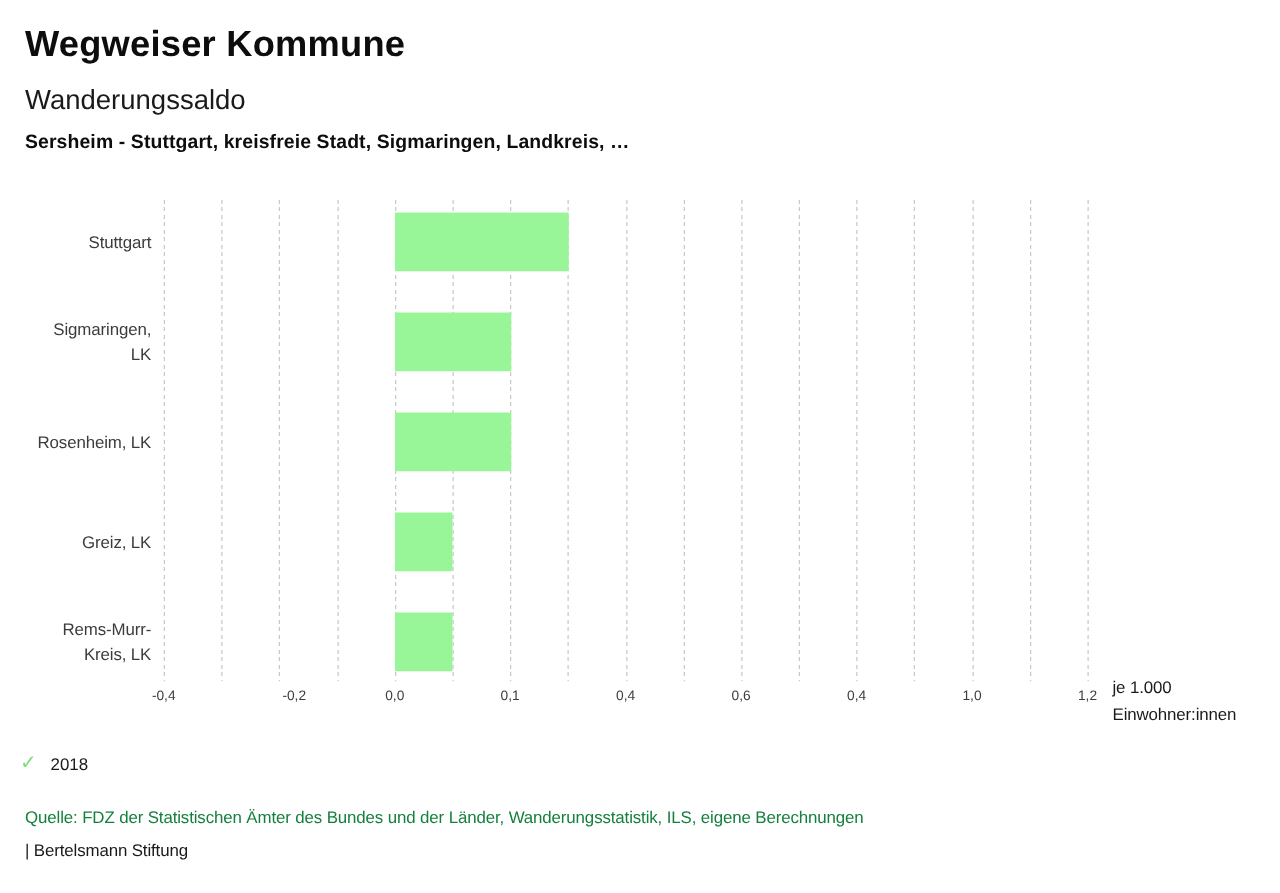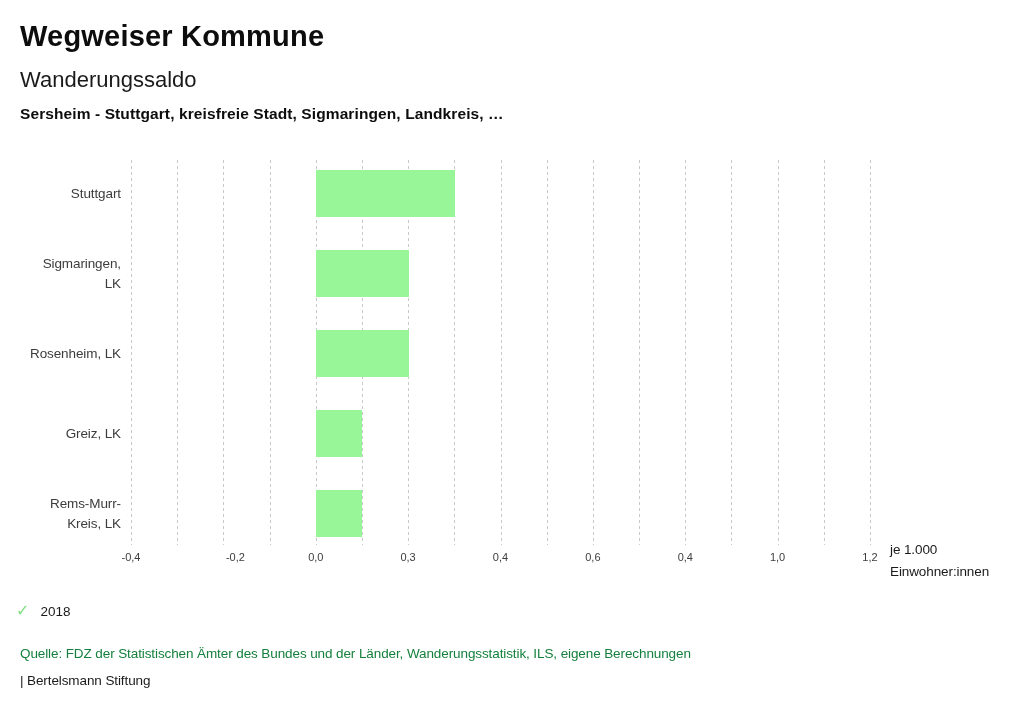--- a/index.html
+++ b/index.html
@@ -160,21 +160,21 @@
         </div>
         <div class="cat-label" style="top: 493.5px;">
           <div>Rems-Murr-</div>
           <div>Kreis, LK</div>
         </div>
       </div>
     <div id="tick-labels">
         <span class="tick-label" style="left: 127px;">-0,4</span>
         <span class="tick-label" style="left: 219.4px; margin-left: 12px;">-0,2</span>
         <span class="tick-label" style="left: 311.8px;">0,0</span>
-        <span class="tick-label" style="left: 404.1px;">0,3</span>
+        <span class="tick-label" style="left: 404.1px;">0,1</span>
         <span class="tick-label" style="left: 496.5px;">0,4</span>
         <span class="tick-label" style="left: 588.9px;">0,6</span>
         <span class="tick-label" style="left: 681.3px;">0,4</span>
         <span class="tick-label" style="left: 773.6px;">1,0</span>
         <span class="tick-label" style="left: 866px;">1,2</span>
       </div>
     <div class="unit-label">
       <div>je 1.000</div>
       <div>Einwohner:innen</div>
     </div>

